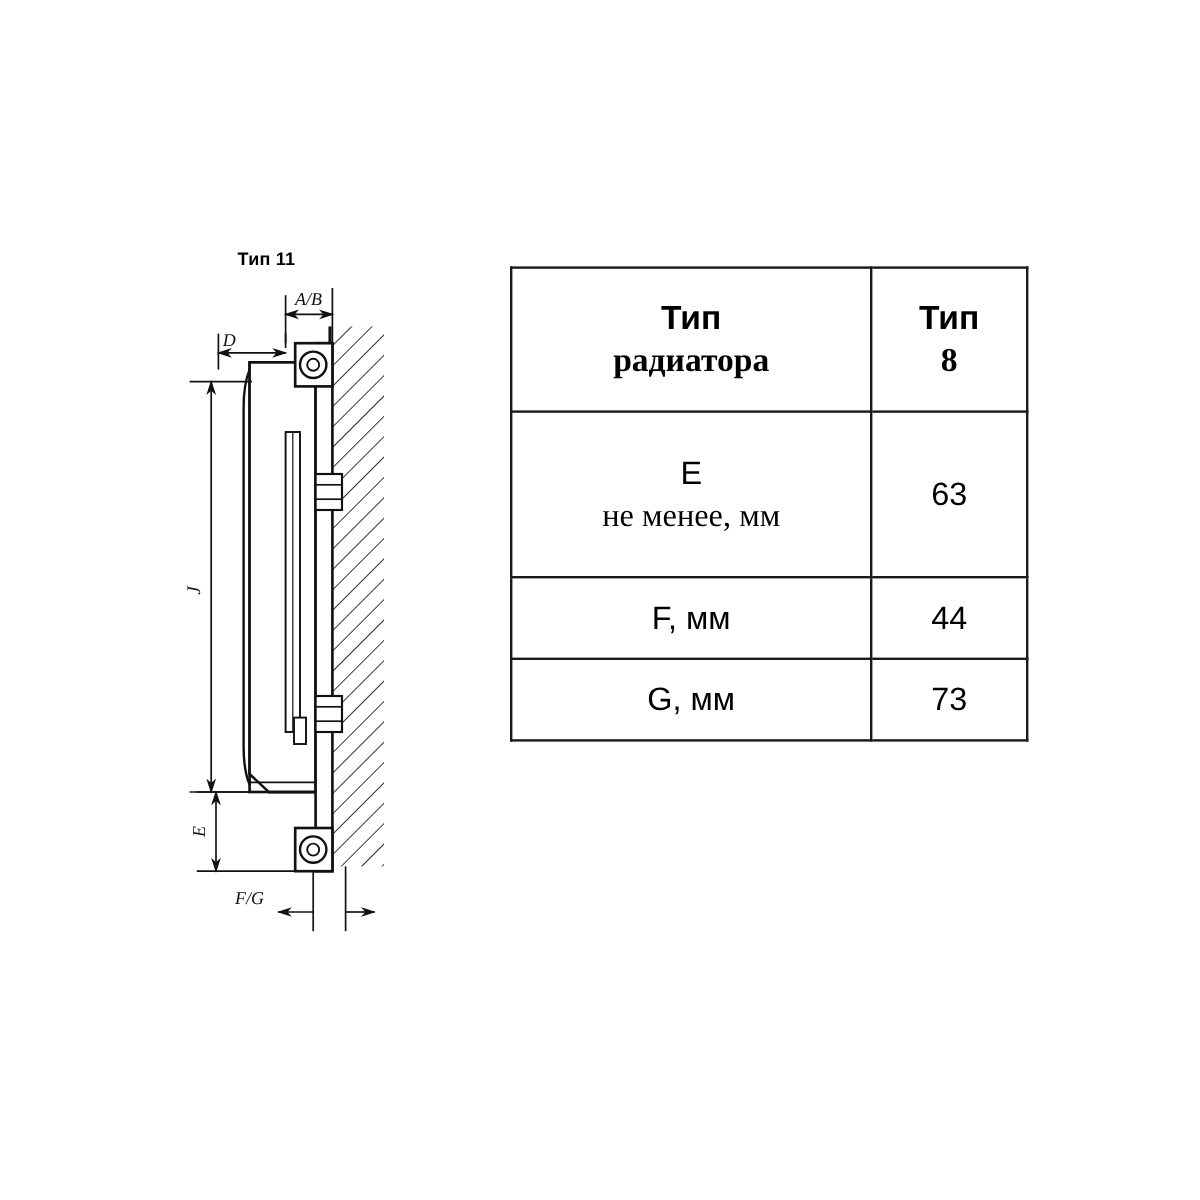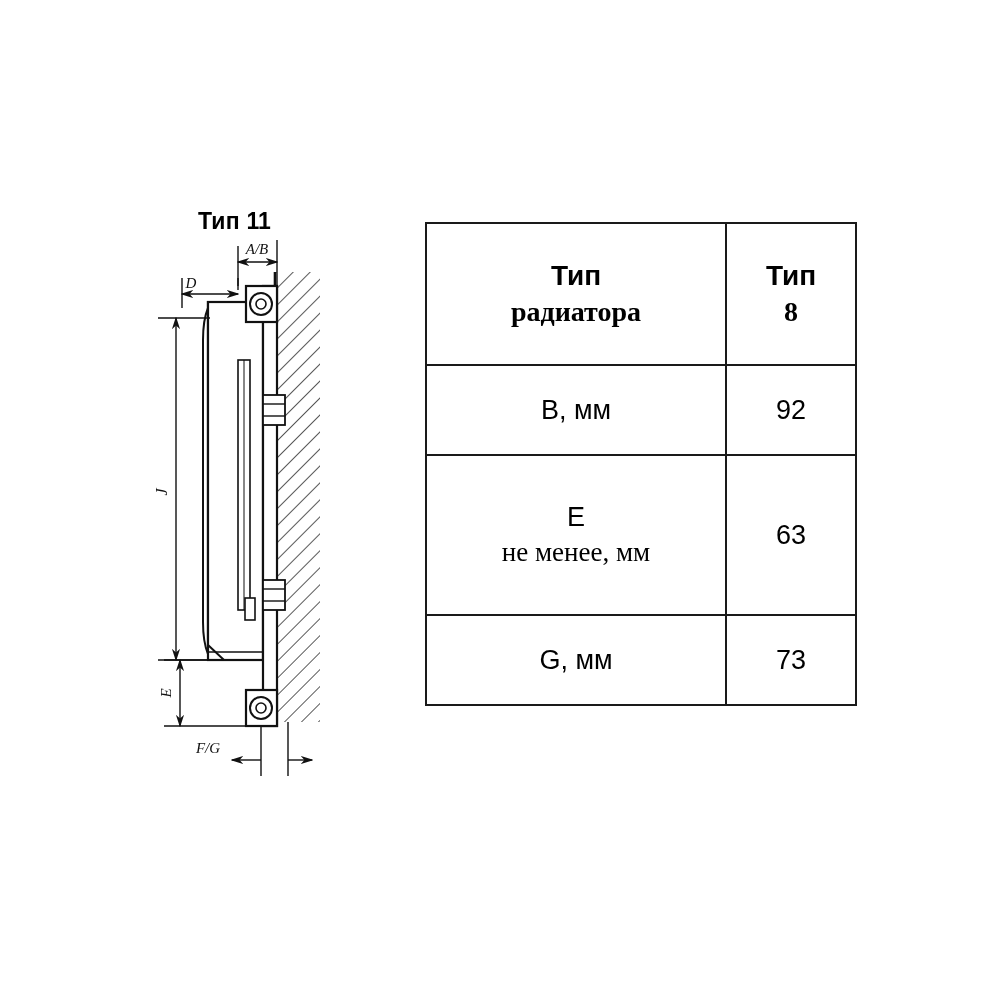--- a/index.html
+++ b/index.html
@@ -21,21 +21,21 @@
     position: absolute;
     left: 120px;
     top: 190px;
     width: 300px;
     height: 620px;
   }
   #drawing-title {
     position: absolute;
     left: 78px;
     top: 18px;
-    font-size: 23px;
+    font-size: 15px;
     font-weight: bold;
     letter-spacing: 0.2px;
     white-space: nowrap;
   }
   #drawing-svg {
     position: absolute;
     left: 0;
     top: 0;
   }
 
@@ -48,21 +48,21 @@
     border-collapse: collapse;
     table-layout: fixed;
   }
   #spec-table td, #spec-table th {
     border: 2px solid #1a1a1a;
     text-align: center;
     vertical-align: middle;
     font-size: 27px;
     font-weight: normal;
     color: #000;
-    padding: 15px;
+    padding: 4px;
   }
   #spec-table thead th {
     font-weight: bold;
     font-size: 28px;
     line-height: 1.22;
     height: 110px;
   }
   #spec-table col.c-label { width: 300px; }
   #spec-table col.c-value { width: 130px; }
   #spec-table tbody td {
@@ -188,31 +188,31 @@
       </th>
       <th>
         <span class="cell-two-line">
           <span class="line1">Тип</span>
           <span class="line2">8</span>
         </span>
       </th>
     </tr>
   </thead>
   <tbody>
-    <tr>
-      <td>B, мм</td>
-      <td>92</td>
-    </tr>
     <tr class="tall">
       <td>
         <span class="cell-two-line">
           <span class="line1">E</span>
           <span class="line2">не менее, мм</span>
         </span>
       </td>
       <td>63</td>
     </tr>
     <tr>
+      <td>F, мм</td>
+      <td>44</td>
+    </tr>
+    <tr>
       <td>G, мм</td>
       <td>73</td>
     </tr>
   </tbody>
 </table>
 
 </body></html>

